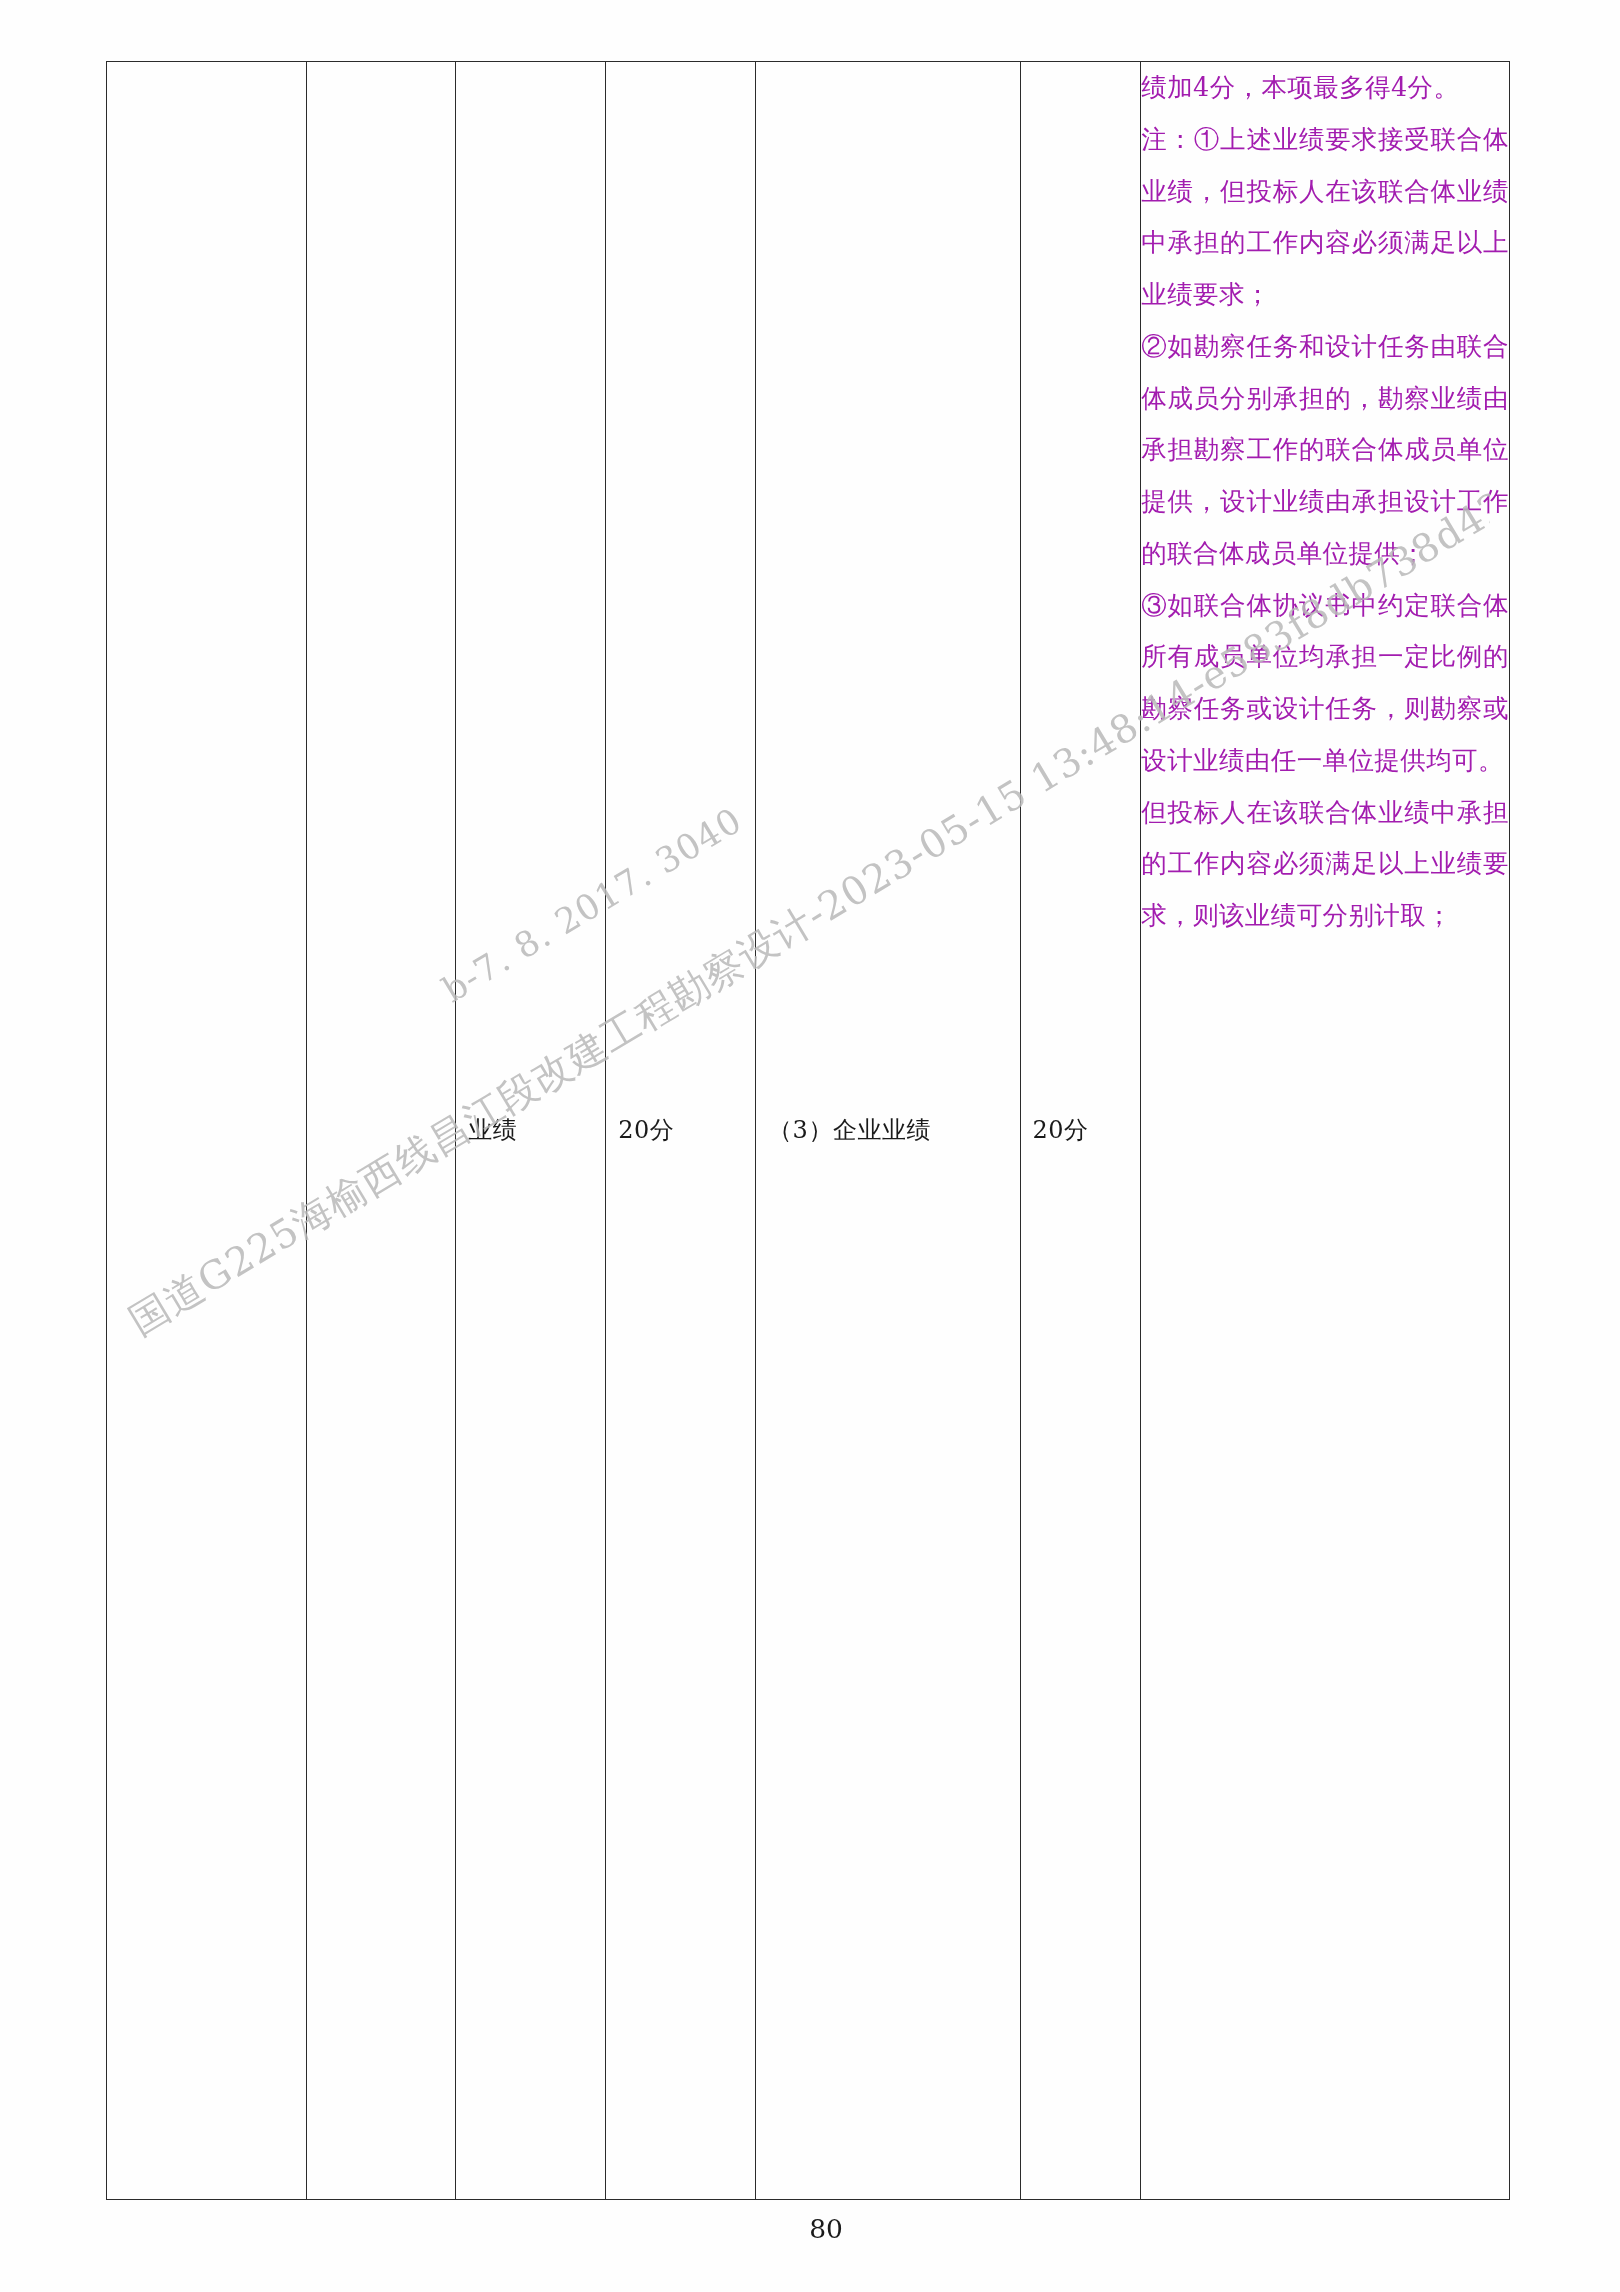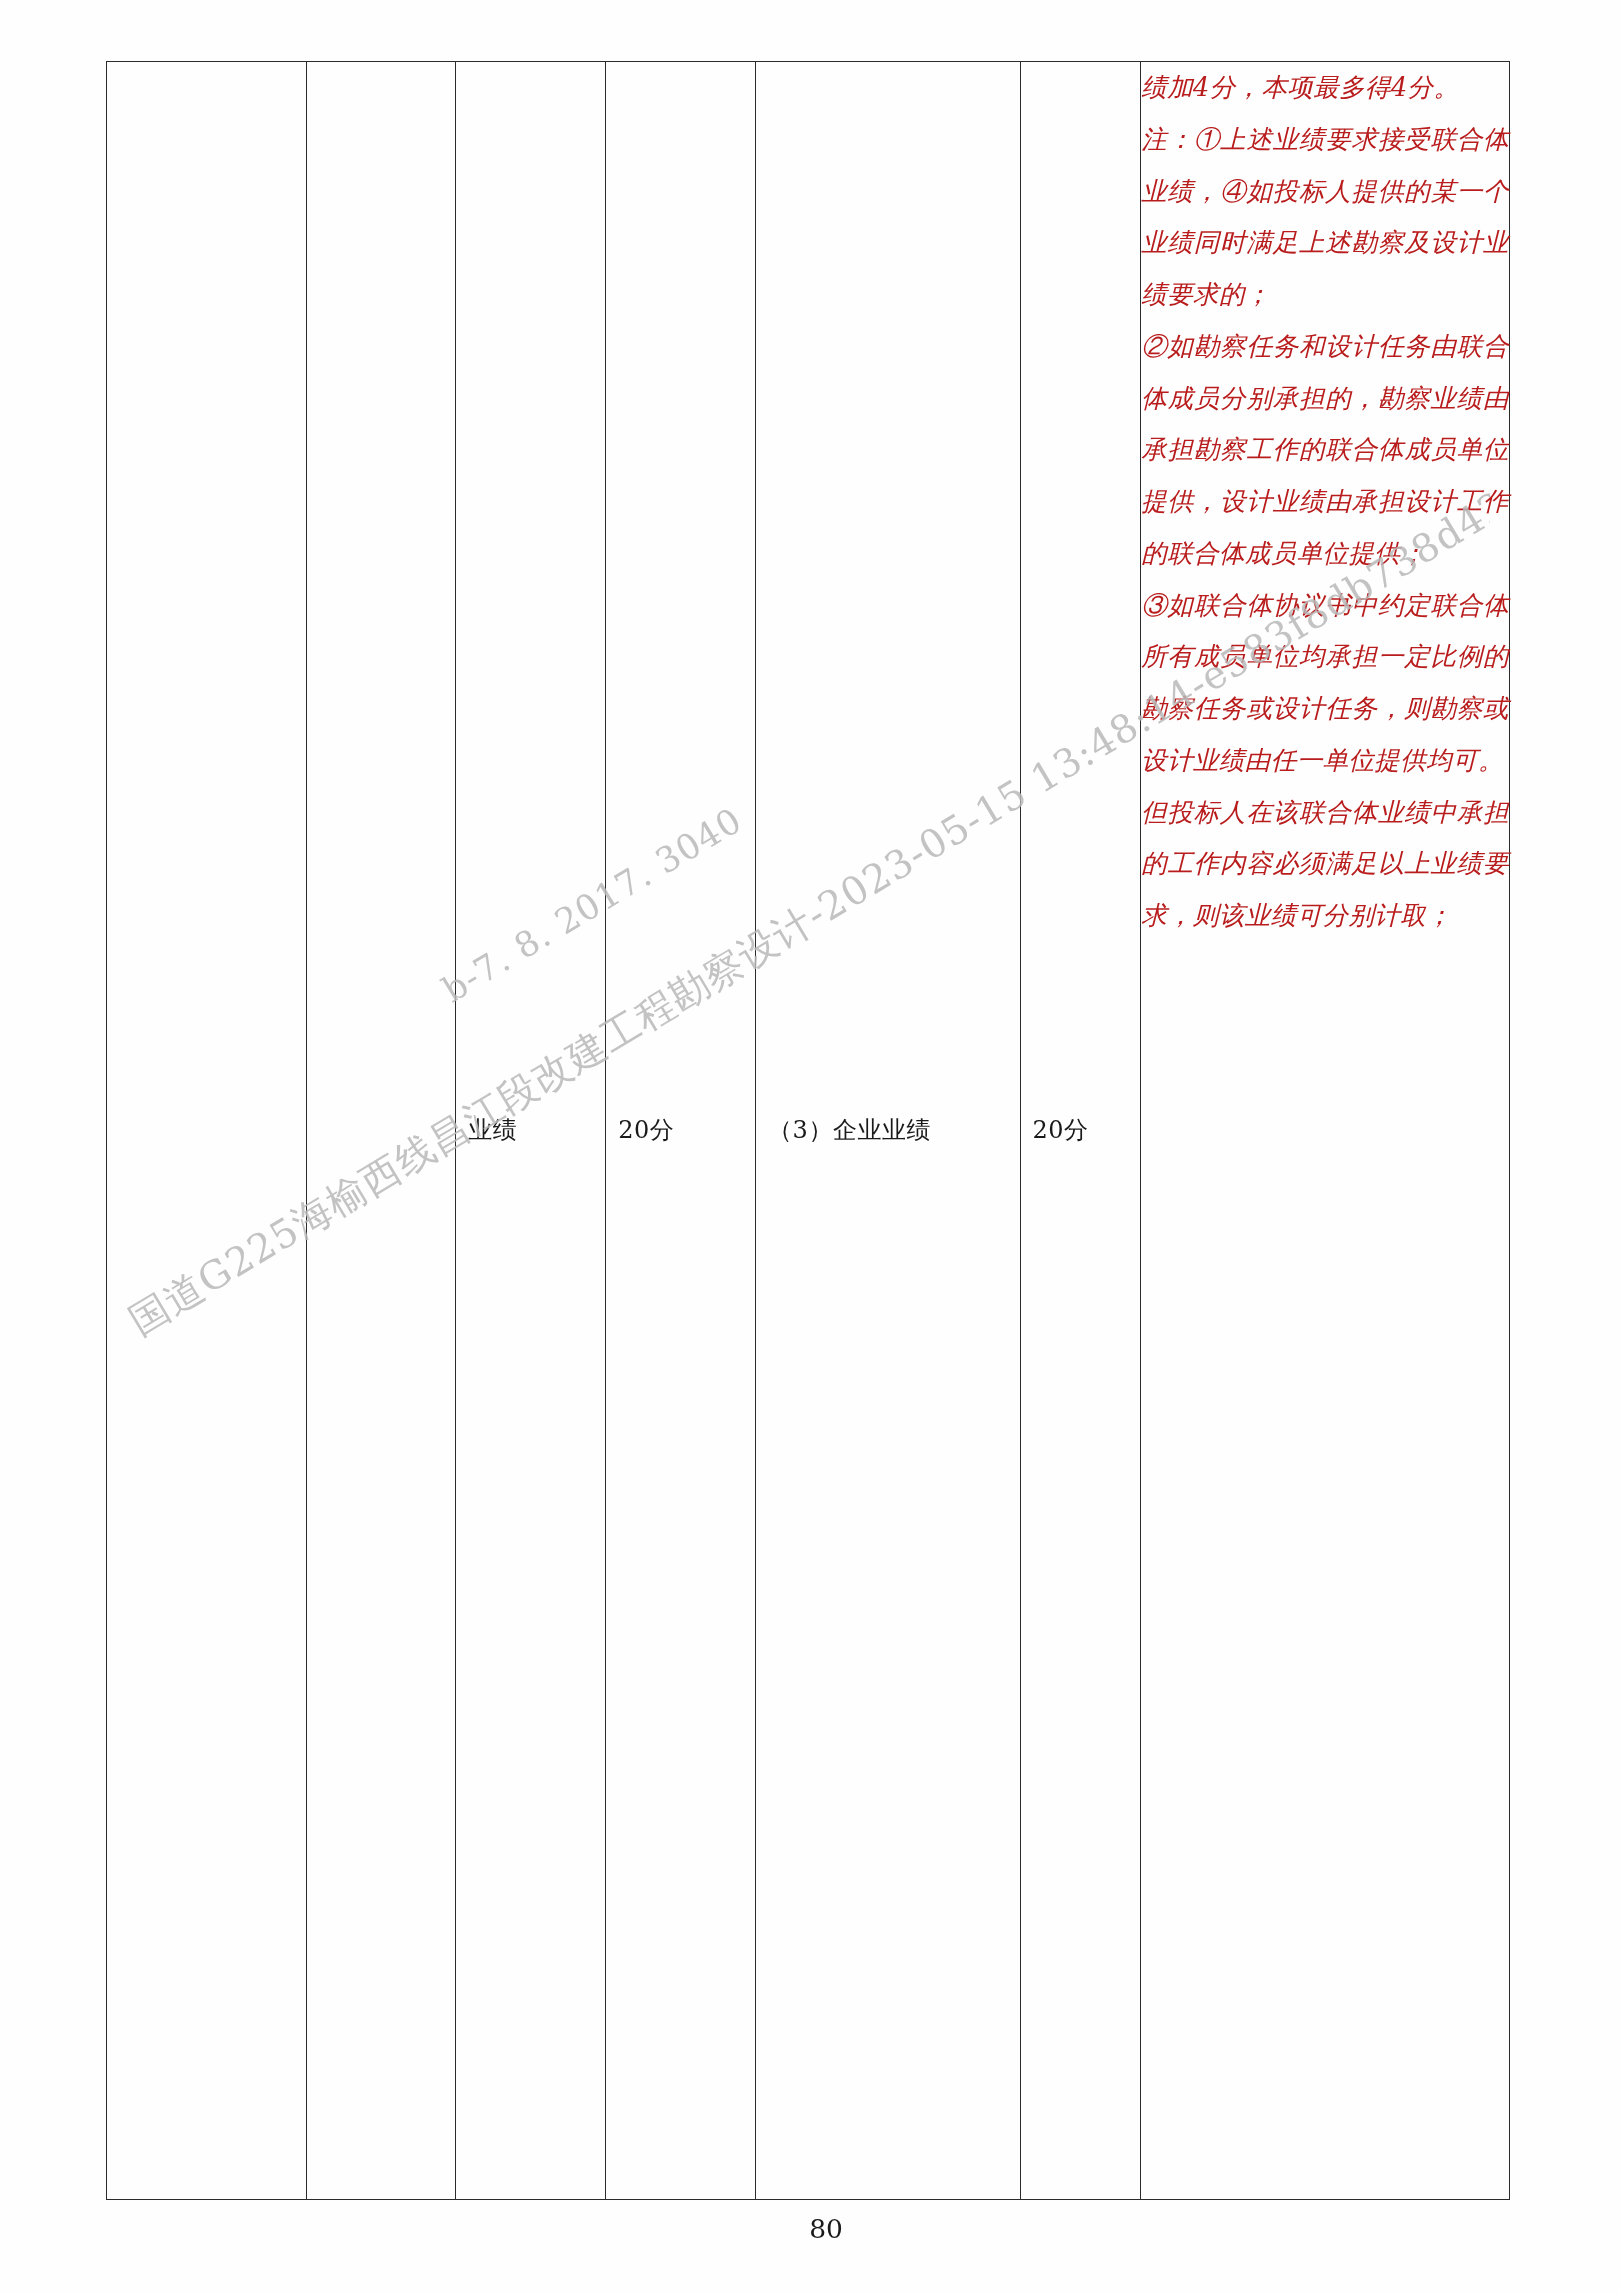--- a/index.html
+++ b/index.html
@@ -57,22 +57,21 @@
     vertical-align: top !important;
     padding: 17.6px 21.6px 9.8px 21.6px;
   }
   .right-cell p {
     margin: 0 0 0 0;
     font-size: 25.5px;
     line-height: 2.03;
     text-align: justify;
     text-justify: inter-ideograph;
     letter-spacing: 0.4px;
-    color: #b91c1c;
-    font-style: italic;
+    color: #a21caf;
   }
 
   
   .page-number {
     position: absolute;
     left: 16px;
     top: 2213px;
     width: 1620px;
     text-align: center;
     font-size: 26.5px;
@@ -135,21 +134,21 @@
         <div class="cell-text">20分</div>
       </td>
       <td class="c4">
         <div class="cell-text">（3）企业业绩</div>
       </td>
       <td class="c5">
         <div class="cell-text">20分</div>
       </td>
       <td class="c6 right-cell">
         <p>绩加4分，本项最多得4分。</p>
-        <p>注：①上述业绩要求接受联合体业绩，④如投标人提供的某一个业绩同时满足上述勘察及设计业绩要求的；</p>
+        <p>注：①上述业绩要求接受联合体业绩，但投标人在该联合体业绩中承担的工作内容必须满足以上业绩要求；</p>
         <p>②如勘察任务和设计任务由联合体成员分别承担的，勘察业绩由承担勘察工作的联合体成员单位提供，设计业绩由承担设计工作的联合体成员单位提供；</p>
         <p>③如联合体协议书中约定联合体所有成员单位均承担一定比例的勘察任务或设计任务，则勘察或设计业绩由任一单位提供均可。</p>
         <p>但投标人在该联合体业绩中承担的工作内容必须满足以上业绩要求，则该业绩可分别计取；</p>
       </td>
     </tr>
   </tbody>
     </table>
 
   <div class="watermark">
     <div class="wm-line wm-1">国道G225海榆西线昌江段改建工程勘察设计-2023-05-15 13:48:14-e583f8db738d42b99166a2779e82d9</div>

